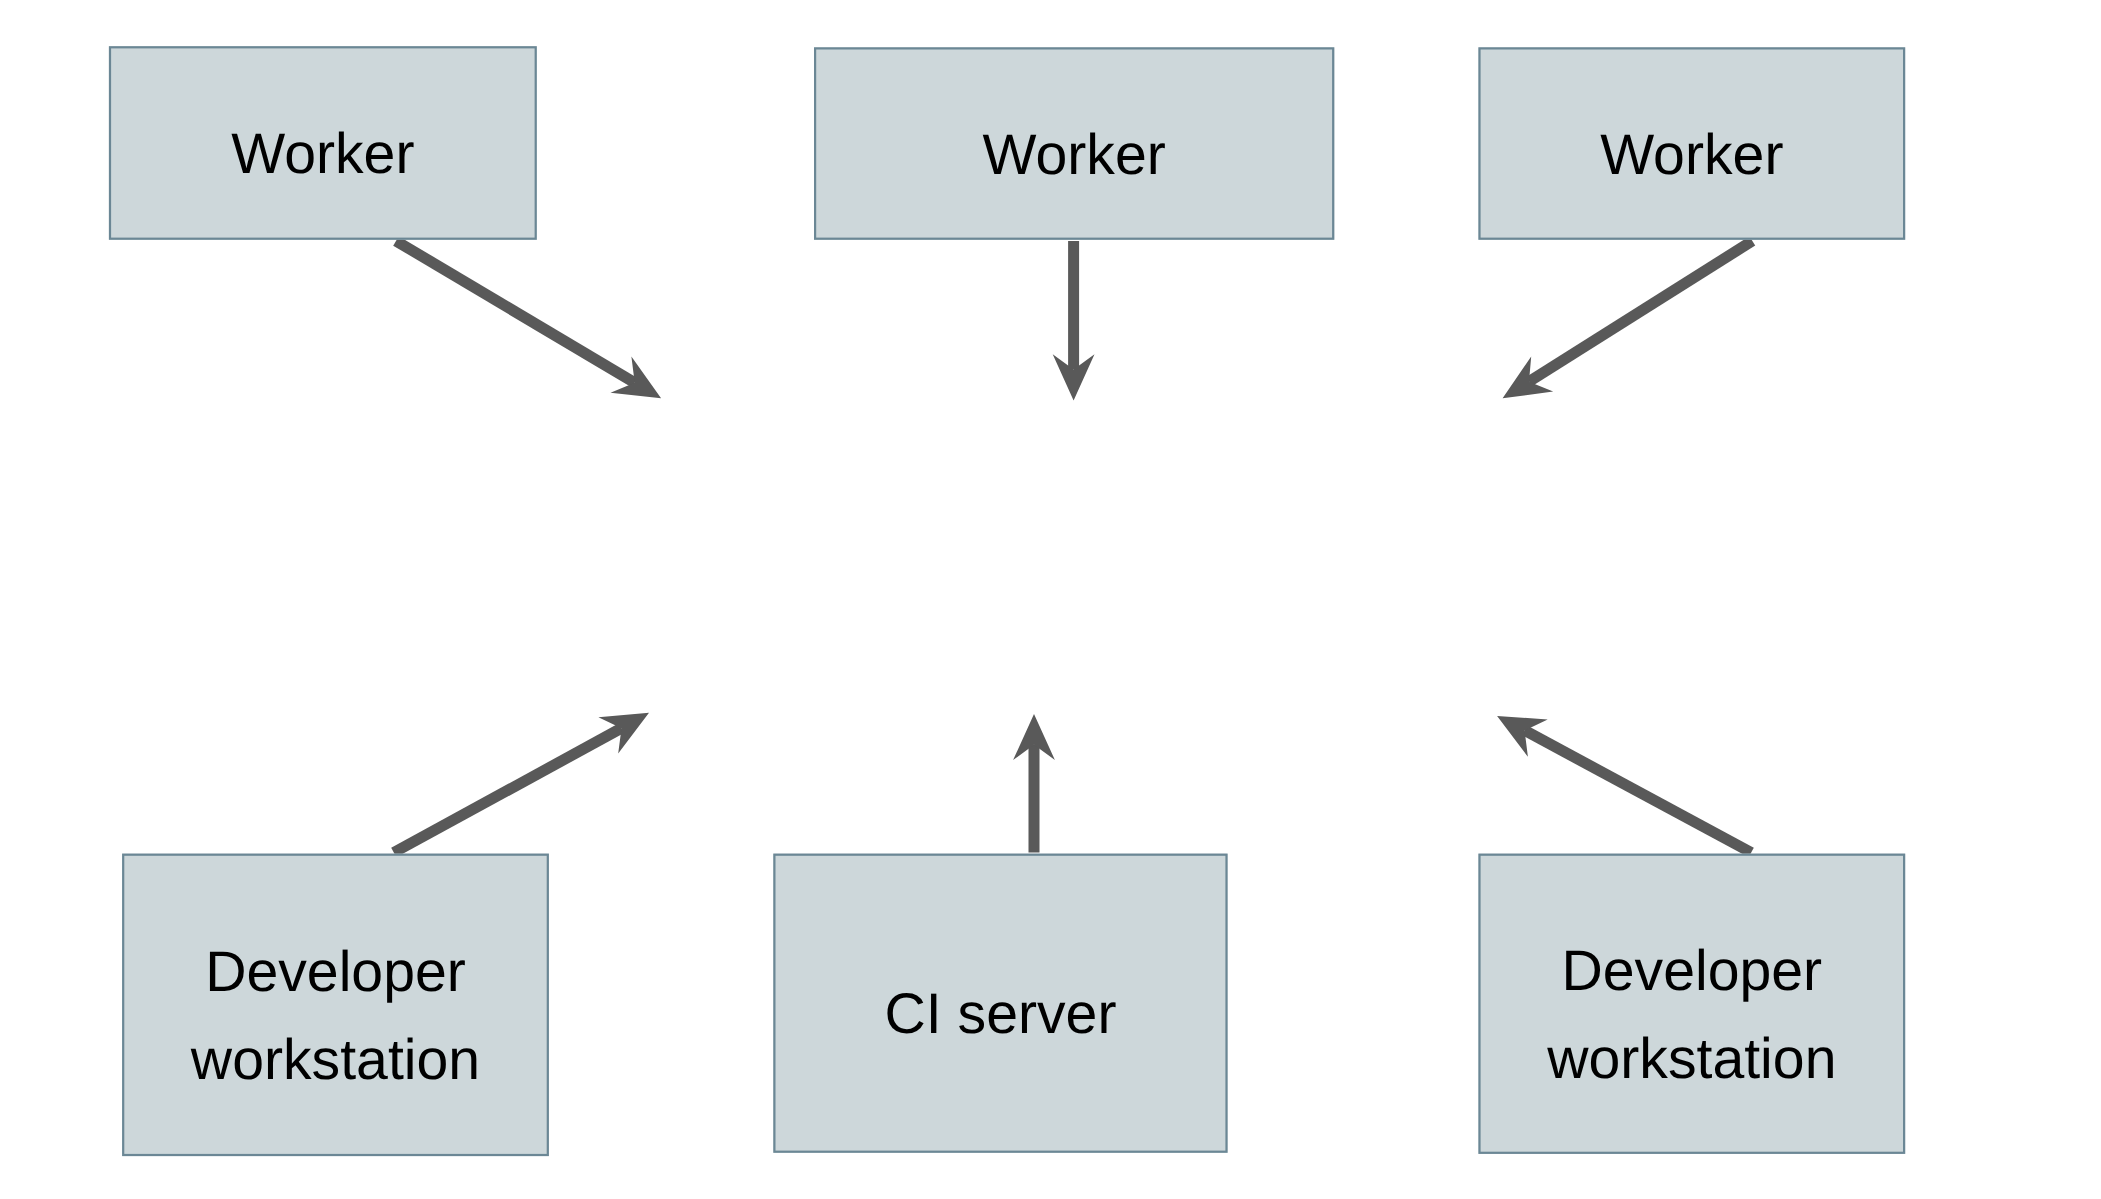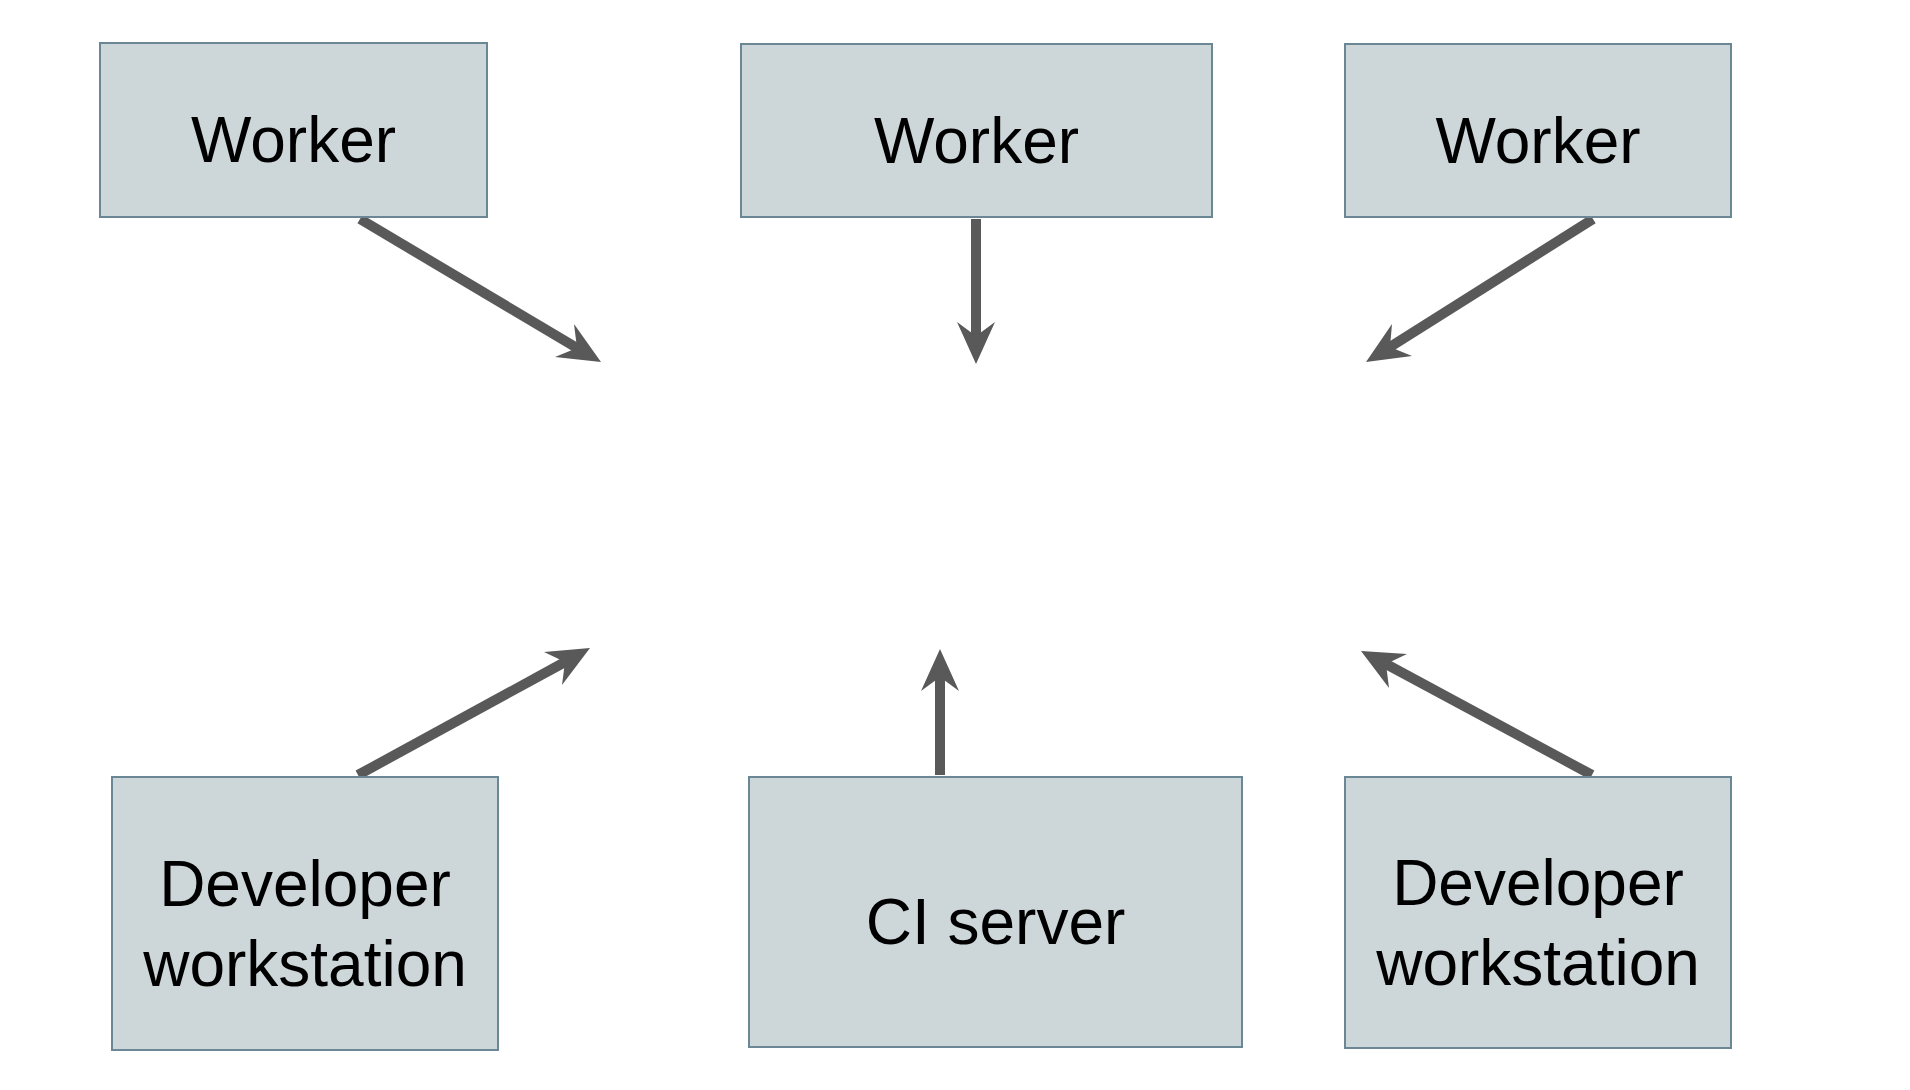--- a/index.html
+++ b/index.html
@@ -28,32 +28,32 @@
     position: absolute;
     background: var(--color-node_fill);
     border: 2px solid var(--color-node_border);
     display: flex;
     align-items: center;
     justify-content: center;
     text-align: center;
     padding: 0 10px;
   }
   .node .label {
-    font-size: 64px;
+    font-size: 52px;
     line-height: 80px;
     color: var(--color-label);
     letter-spacing: 0px;
     margin-top: 20px;
   }
   #node-worker-top-left    { left:  99px; top:  42px; width: 389px; height: 176px; }
   #node-worker-top-center  { left: 740px; top:  43px; width: 473px; height: 175px; }
   #node-worker-top-right   { left:1344px; top:  43px; width: 388px; height: 175px; }
   #node-build-master       { left: 594px; top: 369px; width: 758px; height: 274px; }
   #node-devws-left         { left: 111px; top: 776px; width: 388px; height: 275px; }
-  #node-ci-server          { left: 748px; top: 776px; width: 495px; height: 272px; }
+  #node-ci-server          { left: 703px; top: 776px; width: 413px; height: 272px; }
   #node-devws-right        { left:1344px; top: 776px; width: 388px; height: 273px; }
   .arrows {
     position: absolute;
     left: 0; top: 0;
     width: 1910px;
     height: 1090px;
     pointer-events: none;
   }
   .arrows line { stroke: var(--color-arrow); stroke-width: 10px; }
   .arrows path { fill: var(--color-arrow); stroke: none; }

